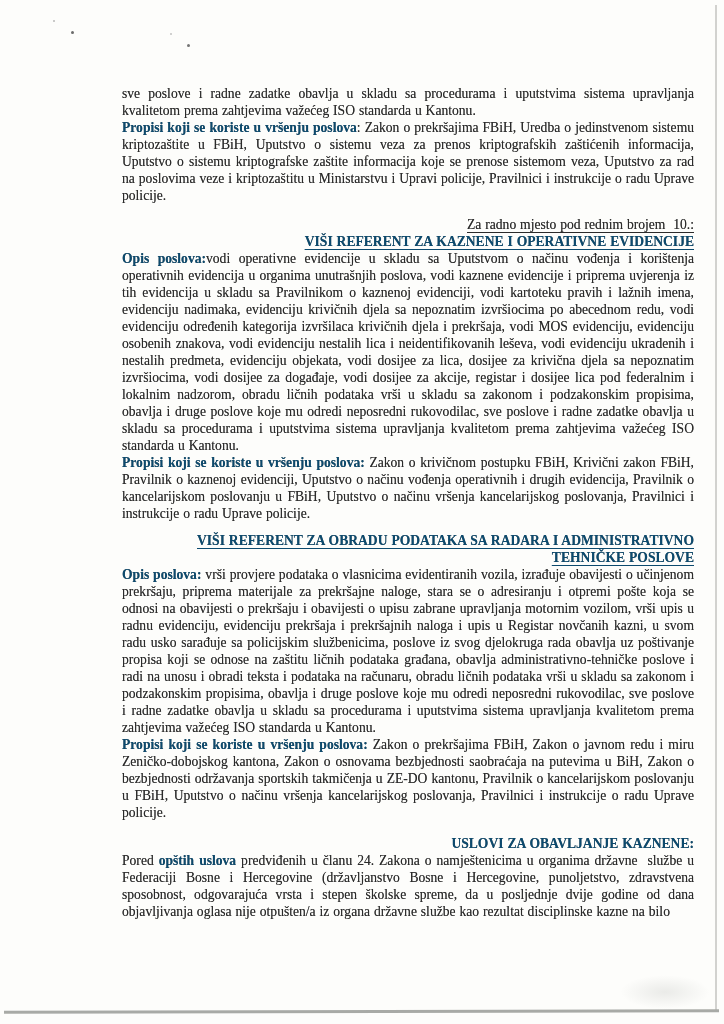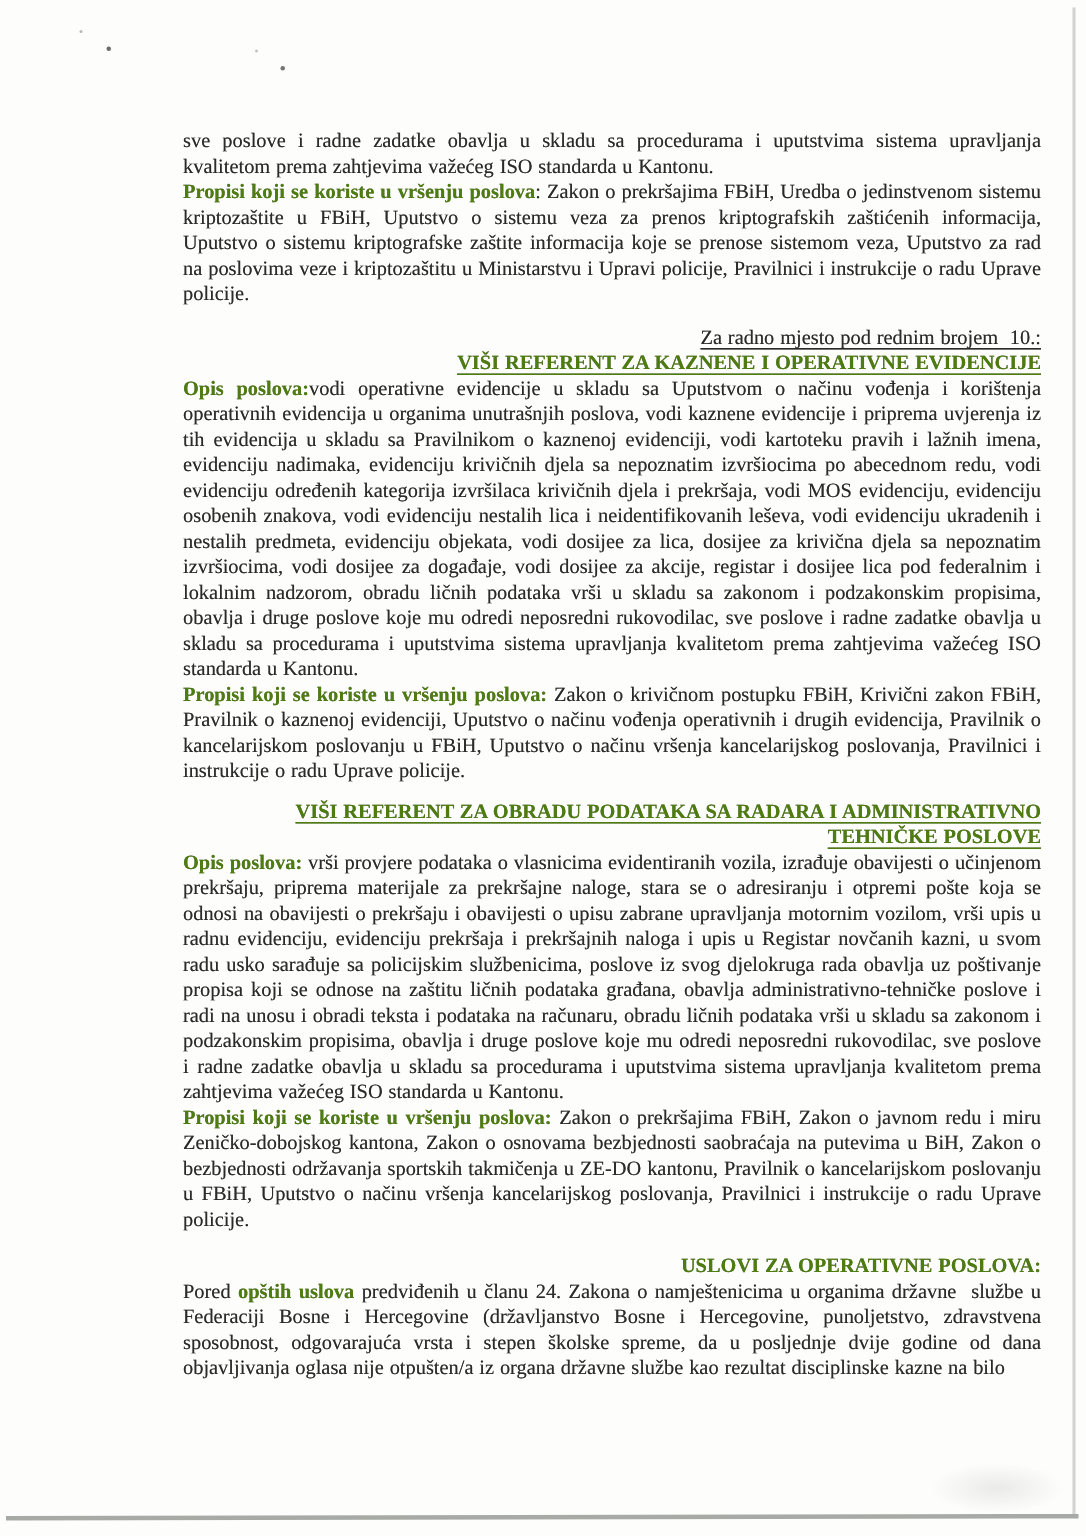--- a/index.html
+++ b/index.html
@@ -23,21 +23,21 @@
     color: var(--ink, #2b2b2b);
     font-size: 13.6px;
     line-height: 17px;
     text-align: justify;
     text-shadow: 0 0 0.4px rgba(20,20,20,0.55);
     word-spacing: 0.5px;
     margin-left: 32px;
   }
   .para { margin: 0; }
   .para.left { text-align: right; }
-  .b { font-weight: bold; color: #4d7c0f; }
+  .b { font-weight: bold; color: #0c4a6e; }
   .u { text-decoration: underline; text-underline-offset: 2.5px; text-decoration-thickness: 1px; }
   .spacer { width: 100%; }
   .ink-specks { position: absolute; left: 0; top: 0; width: 724px; height: 1024px; pointer-events: none; }
   .speck { position: absolute; border-radius: 50%; background: #3a3a3a; }
   .paper-edge-right {
     position: absolute;
     left: 715px;
     top: 5px;
     width: 2px;
     height: 1006px;
@@ -77,19 +77,19 @@
       <div class="spacer" style="height: 12px;"></div>
       <p class="para left"><span class="u">Za radno mjesto pod rednim brojem&nbsp; 10.:</span></p>
       <p class="para left"><span class="b u">VIŠI REFERENT ZA KAZNENE I OPERATIVNE EVIDENCIJE</span></p>
       <p class="para"><span class="b">Opis poslova:</span><span>vodi operativne evidencije u skladu sa Uputstvom o načinu vođenja i korištenja operativnih evidencija u organima unutrašnjih poslova, vodi kaznene evidencije i priprema uvjerenja iz tih evidencija u skladu sa Pravilnikom o kaznenoj evidenciji, vodi kartoteku pravih i lažnih imena, evidenciju nadimaka, evidenciju krivičnih djela sa nepoznatim izvršiocima po abecednom redu, vodi evidenciju određenih kategorija izvršilaca krivičnih djela i prekršaja, vodi MOS evidenciju, evidenciju osobenih znakova, vodi evidenciju nestalih lica i neidentifikovanih leševa, vodi evidenciju ukradenih i nestalih predmeta, evidenciju objekata, vodi dosijee za lica, dosijee za krivična djela sa nepoznatim izvršiocima, vodi dosijee za događaje, vodi dosijee za akcije, registar i dosijee lica pod federalnim i lokalnim nadzorom, obradu ličnih podataka vrši u skladu sa zakonom i podzakonskim propisima, obavlja i druge poslove koje mu odredi neposredni rukovodilac, sve poslove i radne zadatke obavlja u skladu sa procedurama i uputstvima sistema upravljanja kvalitetom prema zahtjevima važećeg ISO standarda u Kantonu.</span></p>
       <p class="para"><span class="b">Propisi koji se koriste u vršenju poslova:</span><span> Zakon o krivičnom postupku FBiH, Krivični zakon FBiH, Pravilnik o kaznenoj evidenciji, Uputstvo o načinu vođenja operativnih i drugih evidencija, Pravilnik o kancelarijskom poslovanju u FBiH, Uputstvo o načinu vršenja kancelarijskog poslovanja, Pravilnici i instrukcije o radu Uprave policije.</span></p>
       <div class="spacer" style="height: 10px;"></div>
       <p class="para left"><span class="b u">VIŠI REFERENT ZA OBRADU PODATAKA SA RADARA I ADMINISTRATIVNO<br>TEHNIČKE POSLOVE</span></p>
       <p class="para"><span class="b">Opis poslova:</span><span> vrši provjere podataka o vlasnicima evidentiranih vozila, izrađuje obavijesti o učinjenom prekršaju, priprema materijale za prekršajne naloge, stara se o adresiranju i otpremi pošte koja se odnosi na obavijesti o prekršaju i obavijesti o upisu zabrane upravljanja motornim vozilom, vrši upis u radnu evidenciju, evidenciju prekršaja i prekršajnih naloga i upis u Registar novčanih kazni, u svom radu usko sarađuje sa policijskim službenicima, poslove iz svog djelokruga rada obavlja uz poštivanje propisa koji se odnose na zaštitu ličnih podataka građana, obavlja administrativno-tehničke poslove i radi na unosu i obradi teksta i podataka na računaru, obradu ličnih podataka vrši u skladu sa zakonom i podzakonskim propisima, obavlja i druge poslove koje mu odredi neposredni rukovodilac, sve poslove i radne zadatke obavlja u skladu sa procedurama i uputstvima sistema upravljanja kvalitetom prema zahtjevima važećeg ISO standarda u Kantonu.</span></p>
       <p class="para"><span class="b">Propisi koji se koriste u vršenju poslova:</span><span> Zakon o prekršajima FBiH, Zakon o javnom redu i miru Zeničko-dobojskog kantona, Zakon o osnovama bezbjednosti saobraćaja na putevima u BiH, Zakon o bezbjednosti održavanja sportskih takmičenja u ZE-DO kantonu, Pravilnik o kancelarijskom poslovanju u FBiH, Uputstvo o načinu vršenja kancelarijskog poslovanja, Pravilnici i instrukcije o radu Uprave policije.</span></p>
       <div class="spacer" style="height: 14px;"></div>
-      <p class="para left"><span class="b">USLOVI ZA OPERATIVNE POSLOVA:</span></p>
+      <p class="para left"><span class="b">USLOVI ZA OBAVLJANJE KAZNENE:</span></p>
       <p class="para"><span>Pored </span><span class="b">opštih uslova</span><span> predviđenih u članu 24. Zakona o namještenicima u organima državne &nbsp;službe u Federaciji Bosne i Hercegovine (državljanstvo Bosne i Hercegovine, punoljetstvo, zdravstvena sposobnost, odgovarajuća vrsta i stepen školske spreme, da u posljednje dvije godine od dana objavljivanja oglasa nije otpušten/a iz organa državne službe kao rezultat disciplinske kazne na bilo</span></p>
     </div>
   <div class="paper-edge-right"></div>
   <div class="corner-haze"></div>
   <div class="paper-edge-bottom"></div>
 </div>
 
 </body></html>

